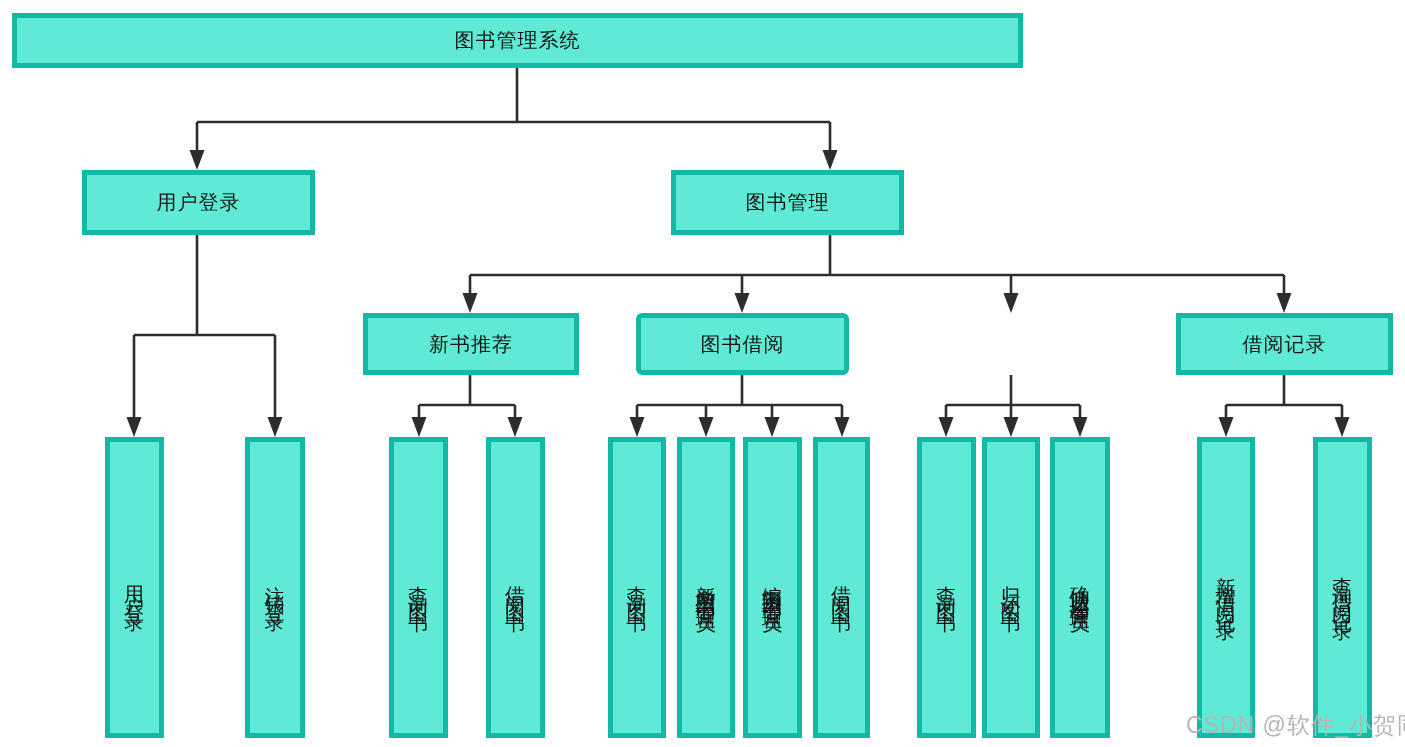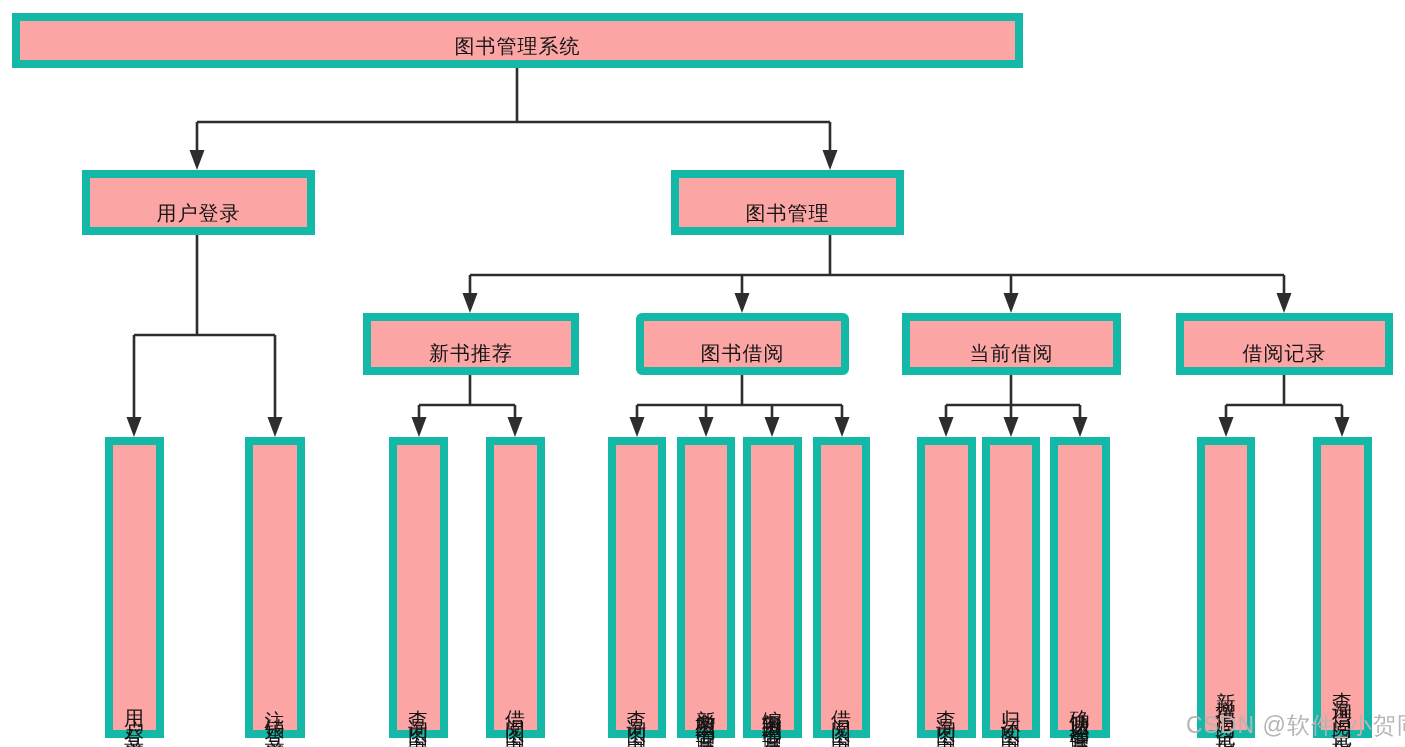--- a/index.html
+++ b/index.html
@@ -7,24 +7,24 @@
     position:relative;
     width:1405px;height:747px;
     background:#ffffff;
     font-family:"Liberation Sans","DejaVu Sans",sans-serif;
     overflow:hidden;
   }
   #wires{position:absolute;left:0;top:0;width:1405px;height:747px;}
   .box{
     position:absolute;
     box-sizing:border-box;
-    background:#fca5a5;
-    border:8px solid #14b8a6;
+    background:#5eead4;
+    border:5px solid #14b8a6;
     display:flex;
-    align-items:flex-end;
+    align-items:center;
     justify-content:center;
     color:#141414;
   }
   .hbox{font-size:20px;letter-spacing:1px;}
   .vbox span{
     writing-mode:vertical-rl;
     text-orientation:mixed;
     font-size:20px;
     letter-spacing:9px;
     line-height:1;
@@ -95,23 +95,20 @@
   <div class="box hbox" style="left:671px;top:170px;width:233px;height:65px;">
     <span>图书管理</span>
   </div>
 
   <div class="box hbox" style="left:363px;top:313px;width:216px;height:62px;">
     <span>新书推荐</span>
   </div>
   <div class="box hbox" style="left:636px;top:313px;width:213px;height:62px;border-radius:6px;">
     <span>图书借阅</span>
   </div>
-  <div class="box hbox" style="left:902px;top:313px;width:219px;height:62px;">
-    <span>当前借阅</span>
-  </div>
   <div class="box hbox" style="left:1176px;top:313px;width:217px;height:62px;">
     <span>借阅记录</span>
   </div>
 
   <div class="box vbox" style="left:105px;top:437px;width:59px;height:301px;">
     <span>用户登录</span>
   </div>
   <div class="box vbox" style="left:245px;top:437px;width:60px;height:301px;">
     <span>注销登录</span>
   </div>

